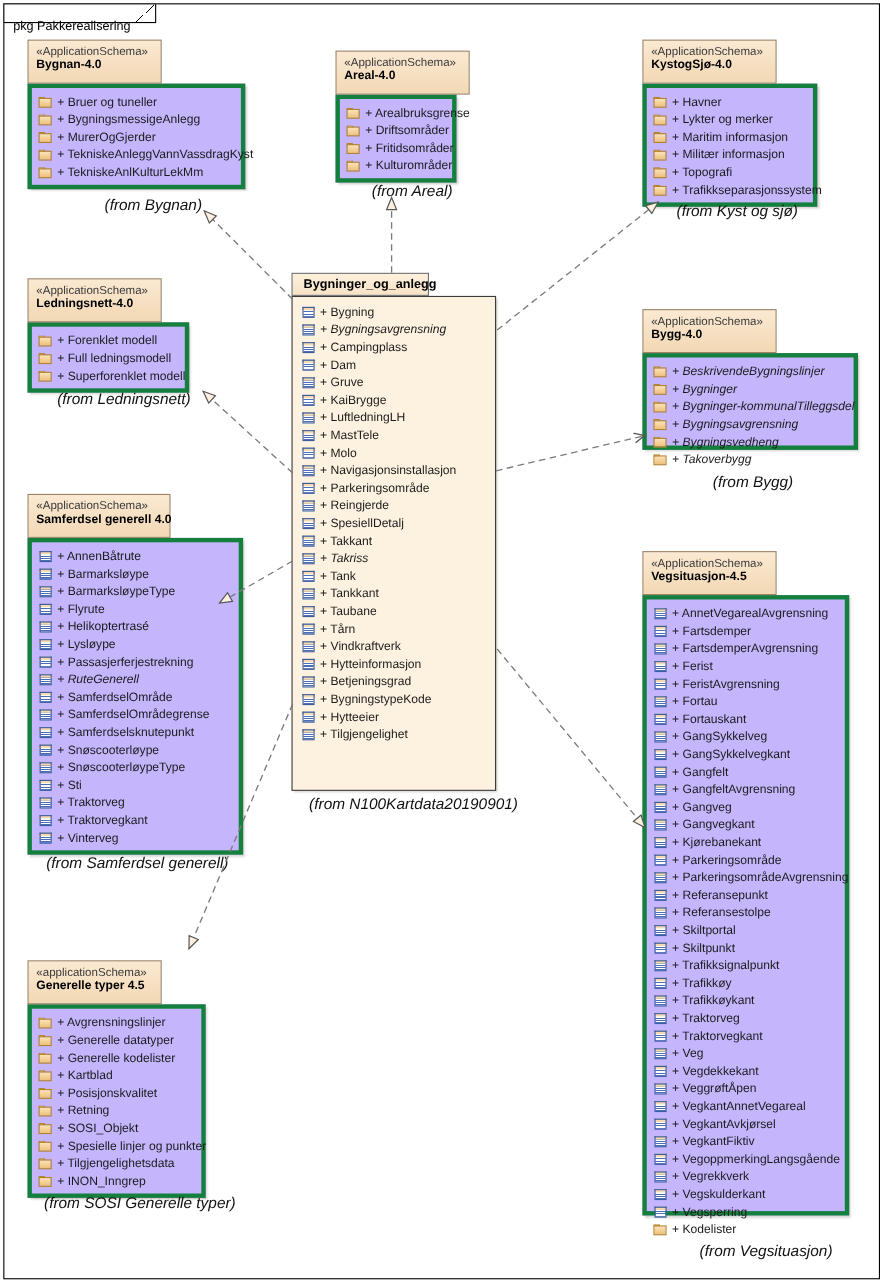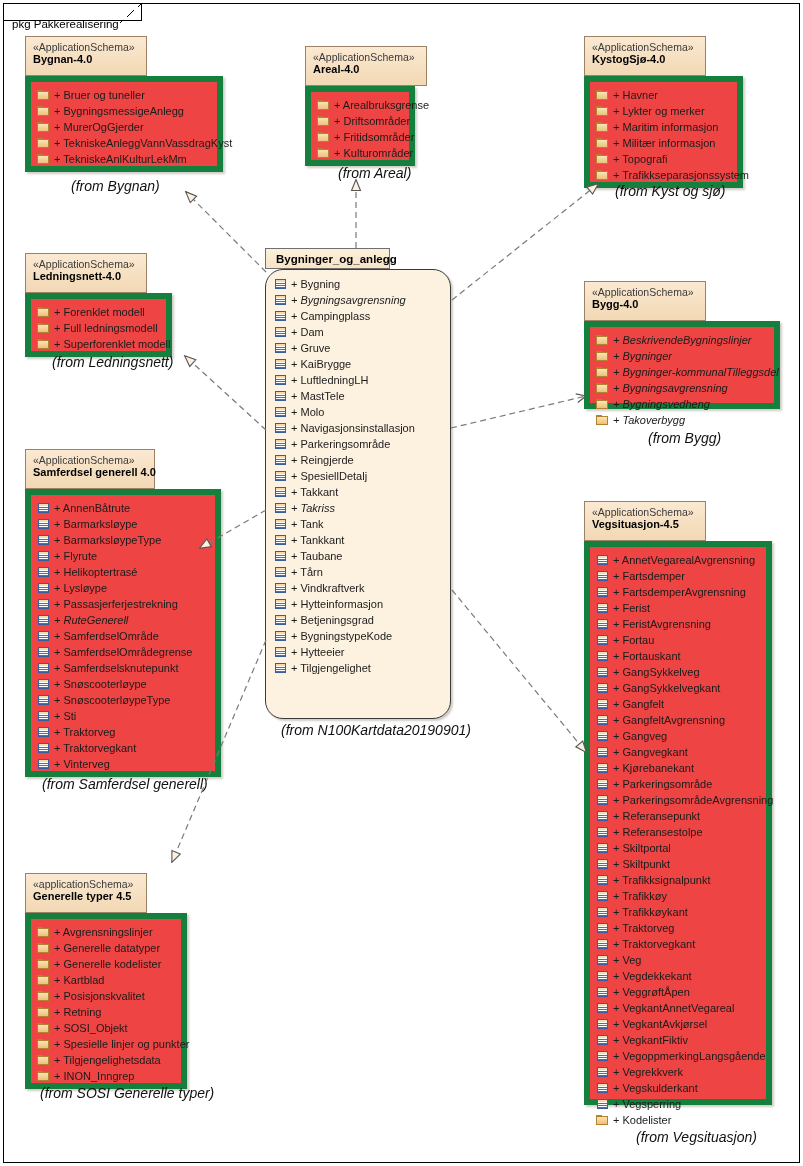--- a/index.html
+++ b/index.html
@@ -73,22 +73,22 @@
   .ptab .pname{
     font-size:11px;
     font-weight:bold;
     color:#000;
     line-height:13px;
     white-space:nowrap;
   }
   
   .pbody{
     position:absolute;
-    background:#ef4444;
-    border:6px solid #15803d;
+    background:#c4b5fd;
+    border:4px solid #15803d;
     box-sizing:border-box;
     box-shadow:2px 2px 2px rgba(120,110,100,.35);
     z-index:1;
     padding:5px 0 5px 6px;
   }
   .row{
     display:flex;
     align-items:center;
     height:16px;
     white-space:nowrap;
@@ -263,21 +263,21 @@
       <div class="row">
           <span class="ico ico-folder"></span>
           <span class="lbl">+ TekniskeAnleggVannVassdragKyst</span>
         </div>
       <div class="row">
           <span class="ico ico-folder"></span>
           <span class="lbl">+ TekniskeAnlKulturLekMm</span>
         </div>
     </div>
   </div>
-  <div class="caption" style="left:71px;top:178px;">(from Bygnan)</div>
+  <div class="caption" style="left:95px;top:178px;">(from Bygnan)</div>
 
   <div class="node" style="left:305px;top:46px;">
     <div class="ptab" style="width:122px;height:40px;">
       <div class="stereo">«ApplicationSchema»</div>
       <div class="pname">Areal-4.0</div>
     </div>
     <div class="pbody" style="left:0px;top:40px;width:110px;height:80px;">
       <div class="row">
           <span class="ico ico-folder"></span>
           <span class="lbl">+ Arealbruksgrense</span>
@@ -667,21 +667,21 @@
           <span class="lbl">+ Kodelister</span>
         </div>
     </div>
   </div>
   <div class="caption" style="left:636px;top:1129px;">(from Vegsituasjon)</div>
 
   <div class="node" style="left:265px;top:248px;">
     <div class="cls-head" style="width:125px;height:21px;">
       <div class="cname">Bygninger_og_anlegg</div>
     </div>
-    <div class="cls-body" style="left:0px;top:21px;width:186px;height:450px;border-radius:18px;">
+    <div class="cls-body" style="left:0px;top:21px;width:186px;height:450px;">
       <div class="row">
           <span class="ico ico-class"></span>
           <span class="lbl">+ Bygning</span>
         </div>
       <div class="row">
           <span class="ico ico-class"></span>
           <span class="lbl abstract">+ Bygningsavgrensning</span>
         </div>
       <div class="row">
           <span class="ico ico-class"></span>

